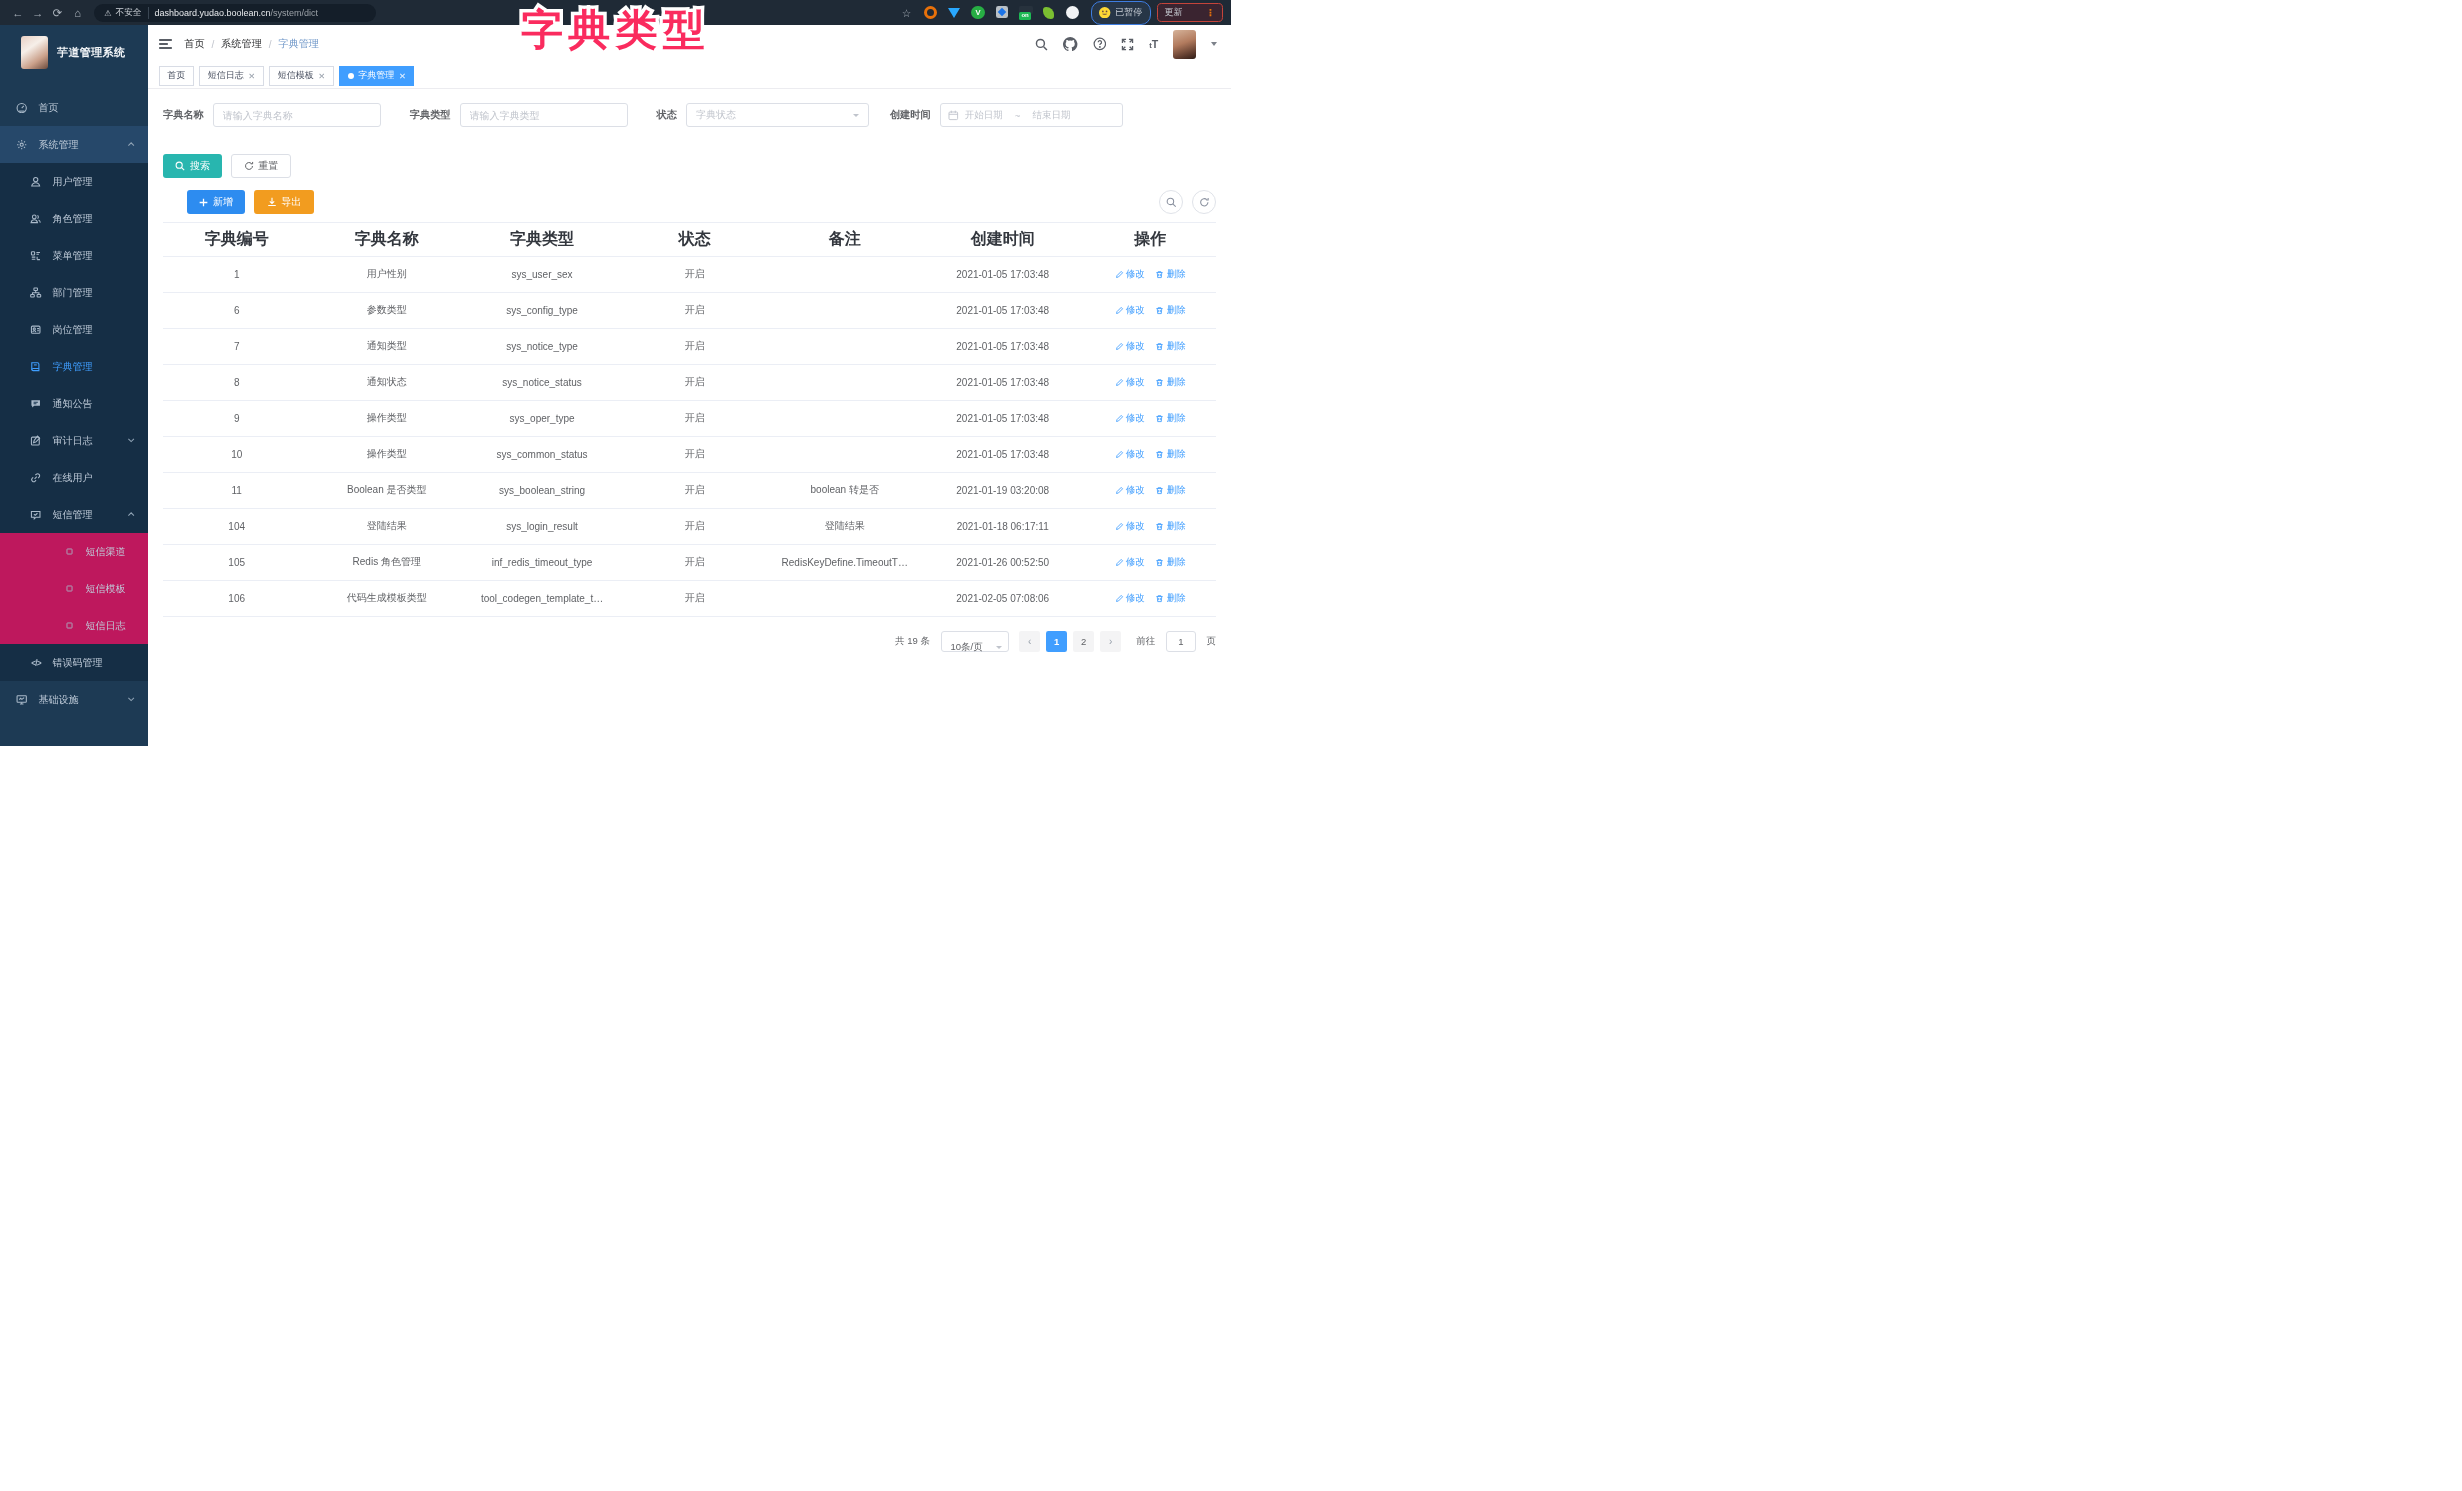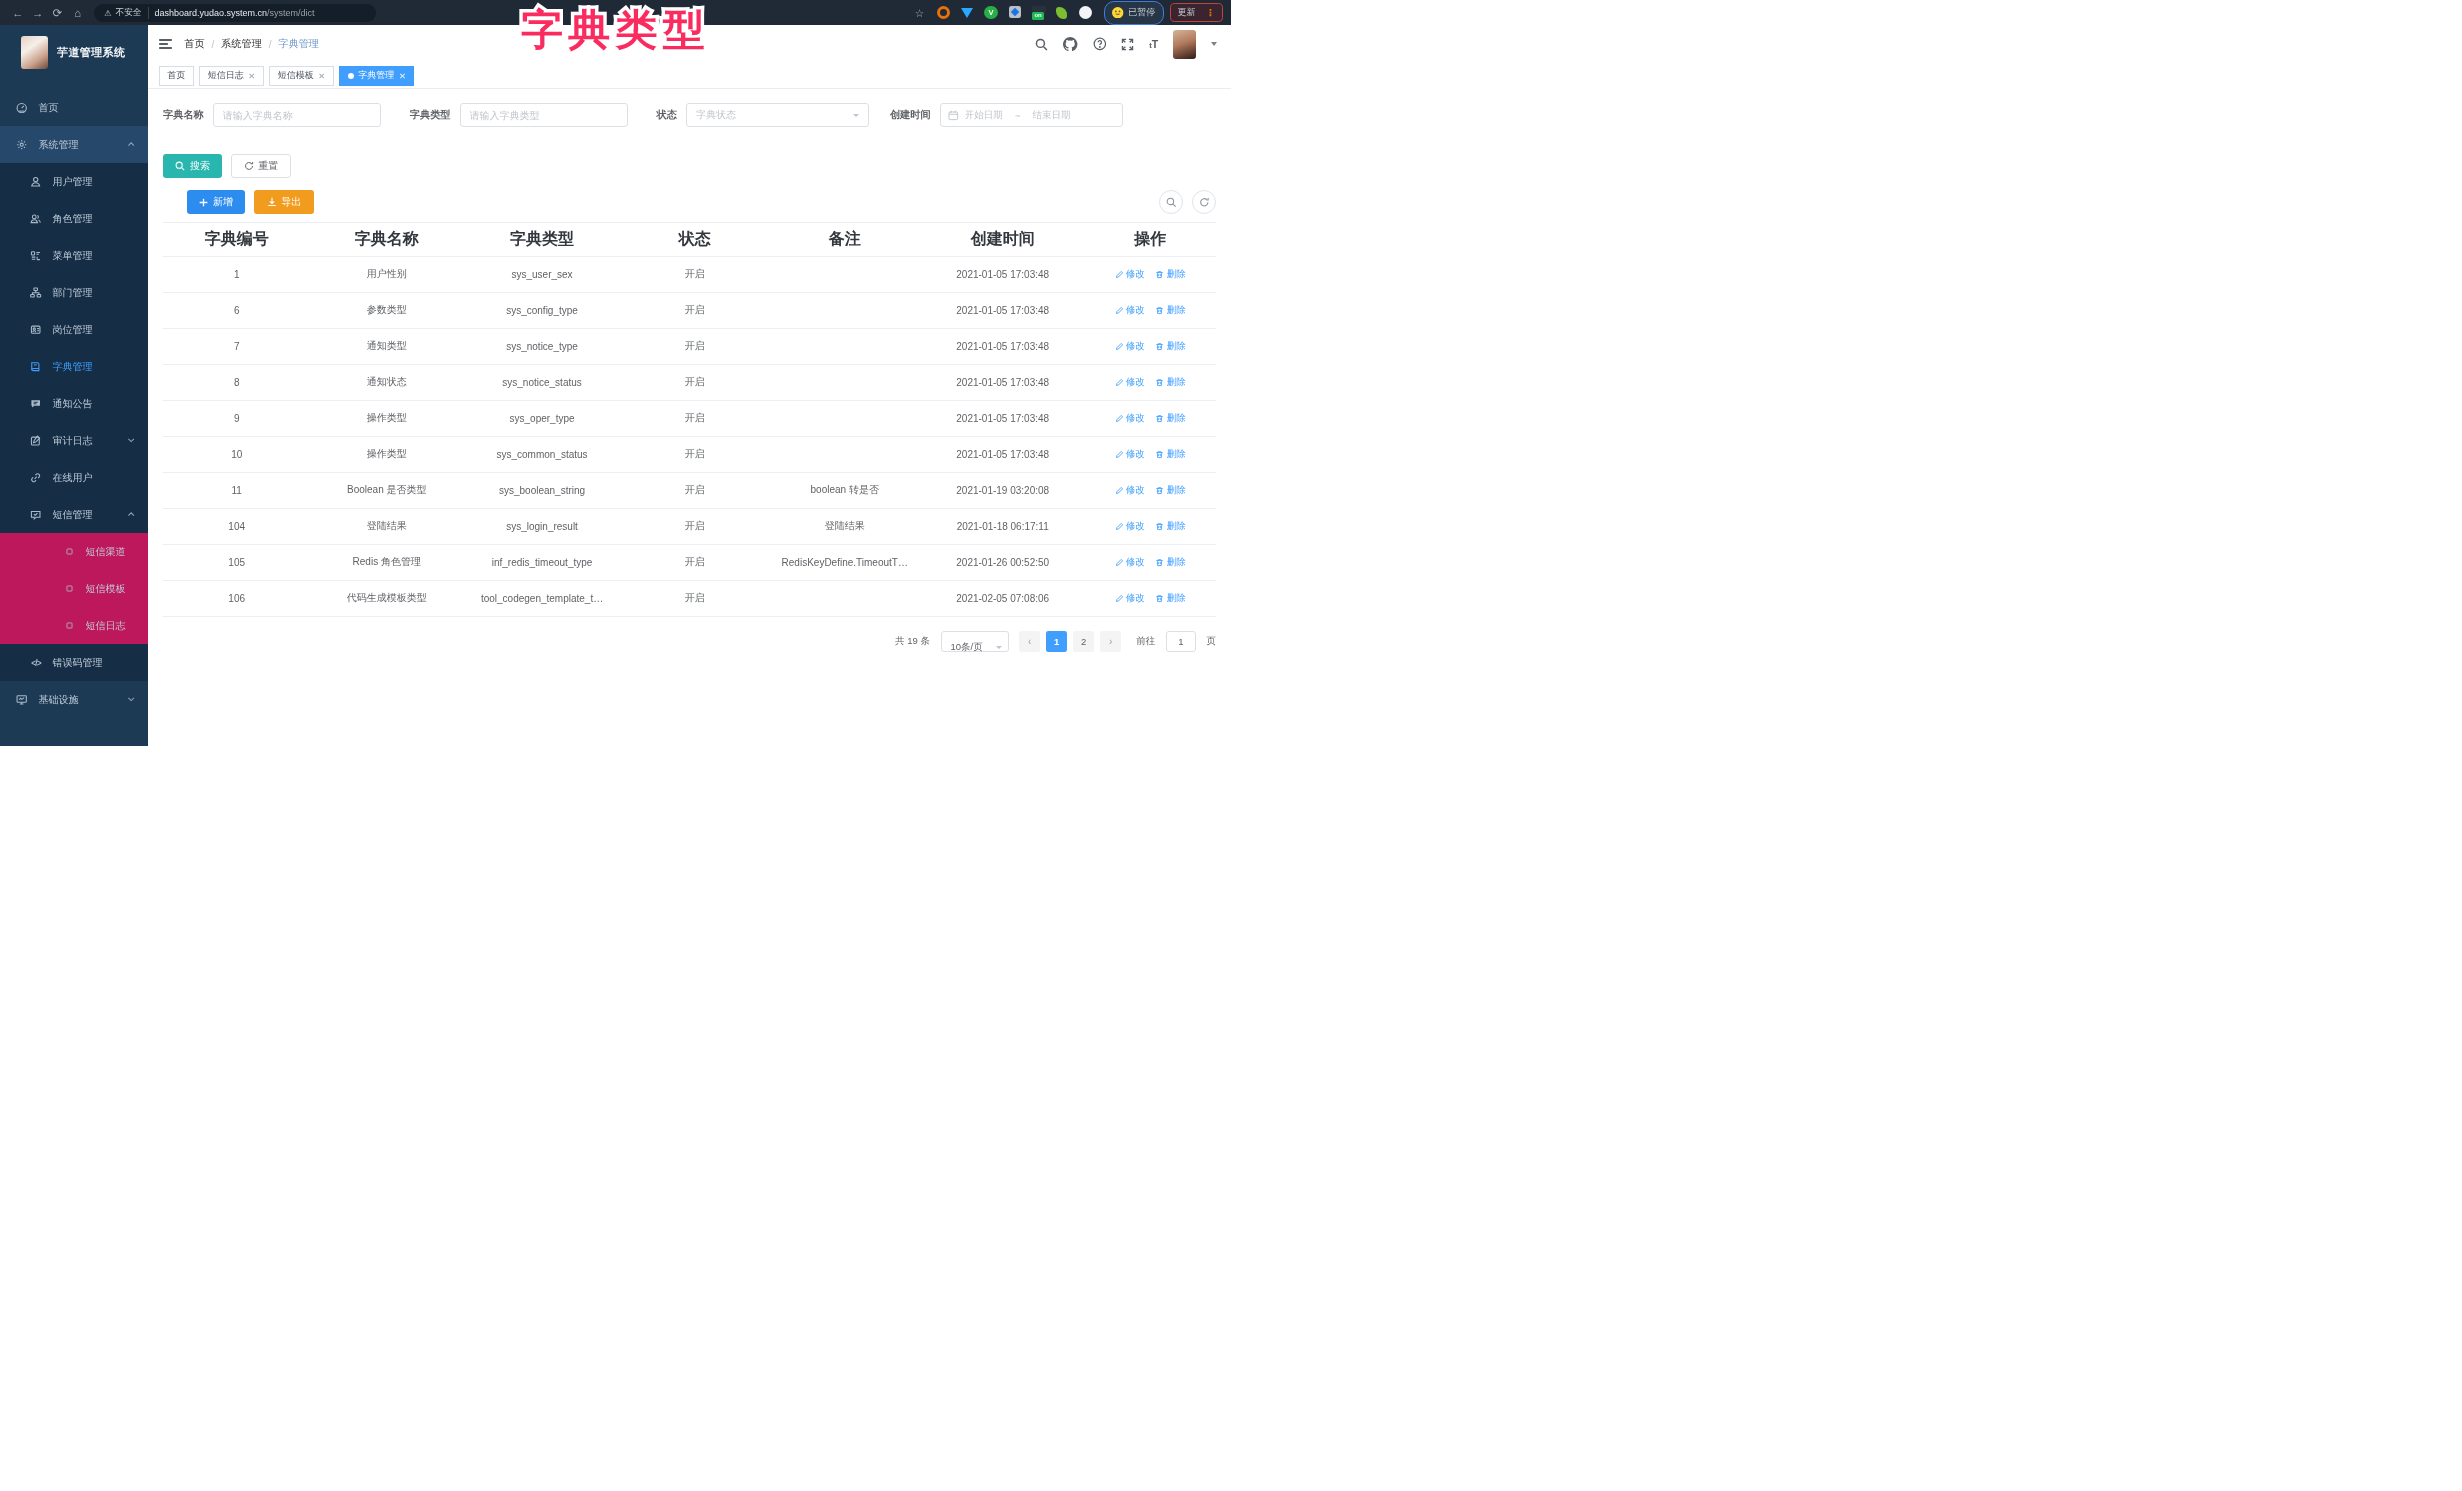--- a/index.html
+++ b/index.html
@@ -20,21 +20,21 @@
   .ext { width:13px; height:13px; margin:0 5.3px; flex:0 0 auto; position:relative; }
   .ext-ring { border:3px solid #e8710a; border-radius:50%; width:13px; height:13px; }
   .ext-gem { width:0; height:0; border-left:6px solid transparent; border-right:6px solid transparent; border-top:10px solid #29a8ff; margin-top:2.3px; }
   .ext-green { background:#27ae44; border-radius:50%; width:13.7px; height:13.7px; color:#fff; font-size:7.6px; font-weight:bold; text-align:center; line-height:13.7px; }
   .ext-puzzle { background:#b9c0c6; border-radius:2.3px; width:12px; height:12px; }
   .ext-puzzle::after { content:""; position:absolute; left:3px; top:3px; width:6px; height:6px; background:#1a73e8; transform:rotate(45deg); }
   .ext-on { background:#27323d; width:13.7px; height:7.6px; border-radius:1.5px; }
   .ext-leaf { background:#7bbf31; border-radius:3px 7.6px 3px 7.6px; width:11.4px; height:12px; margin-top:0.8px; }
   .ext-paw { background:#f2f4f6; border-radius:50%; width:13px; height:13px; }
   .paused-pill { display:flex; align-items:center; gap:4.6px; border:1.5px solid #3e7de0; border-radius:10px; background:#273647; color:#cdd3da; font-size:9px; height:24px; padding:0 7.6px; margin:0 6px; }
-  .update-btn { display:flex; align-items:center; gap:10px; border:1.5px solid #c5443a; border-radius:4.6px; background:#3a2430; color:#c7ccd2; font-size:9px; height:19px; padding:0 6.8px; }
+  .update-btn { display:flex; align-items:center; gap:23px; border:1.5px solid #c5443a; border-radius:4.6px; background:#3a2430; color:#c7ccd2; font-size:9px; height:19px; padding:0 6.8px; }
   .update-btn .dots { color:#e8710a; font-size:10px; font-weight:bold; }
 
   
   .app { position:absolute; top:25px; left:0; right:0; bottom:0; display:flex; }
   .sidebar { width:148px; background:#1d3a54; color:#bfcbd9; flex:0 0 auto; overflow:hidden; }
   .logo-row { height:44px; display:flex; align-items:center; padding:0 0 0 21px; }
   .logo-img { width:27px; height:33px; border-radius:3px; margin-top:10.6px;
     background:linear-gradient(145deg,#e8cfc4 0%,#f6efe9 35%,#caa08a 70%,#6b4a3c 100%); }
   .logo-title { color:#f2f5f8; font-size:11px; font-weight:bold; margin-left:9px; margin-top:10.6px; letter-spacing:0.4px; }
   .side-menu { margin-top:20px; }
@@ -125,21 +125,21 @@
 <div class="stage">
 
   <div class="browser-bar">
     <div class="bnav">←</div>
     <div class="bnav">→</div>
     <div class="bnav">⟳</div>
     <div class="bnav">⌂</div>
     <div class="url-pill">
       <span class="url-warn">⚠</span>
       <span class="url-sec">不安全</span>
-      <span class="url-text"><span>dashboard.yudao.system.cn</span><span class="path">/system/dict</span></span>
+      <span class="url-text"><span>dashboard.yudao.boolean.cn</span><span class="path">/system/dict</span></span>
     </div>
     <div class="bspacer"></div>
     <div class="bookmark-star">☆</div>
     <div class="ext">
         <div class="ext-ring"></div>
       </div>
     <div class="ext">
         <div class="ext-gem"></div>
       </div>
     <div class="ext ext-green">V</div>

